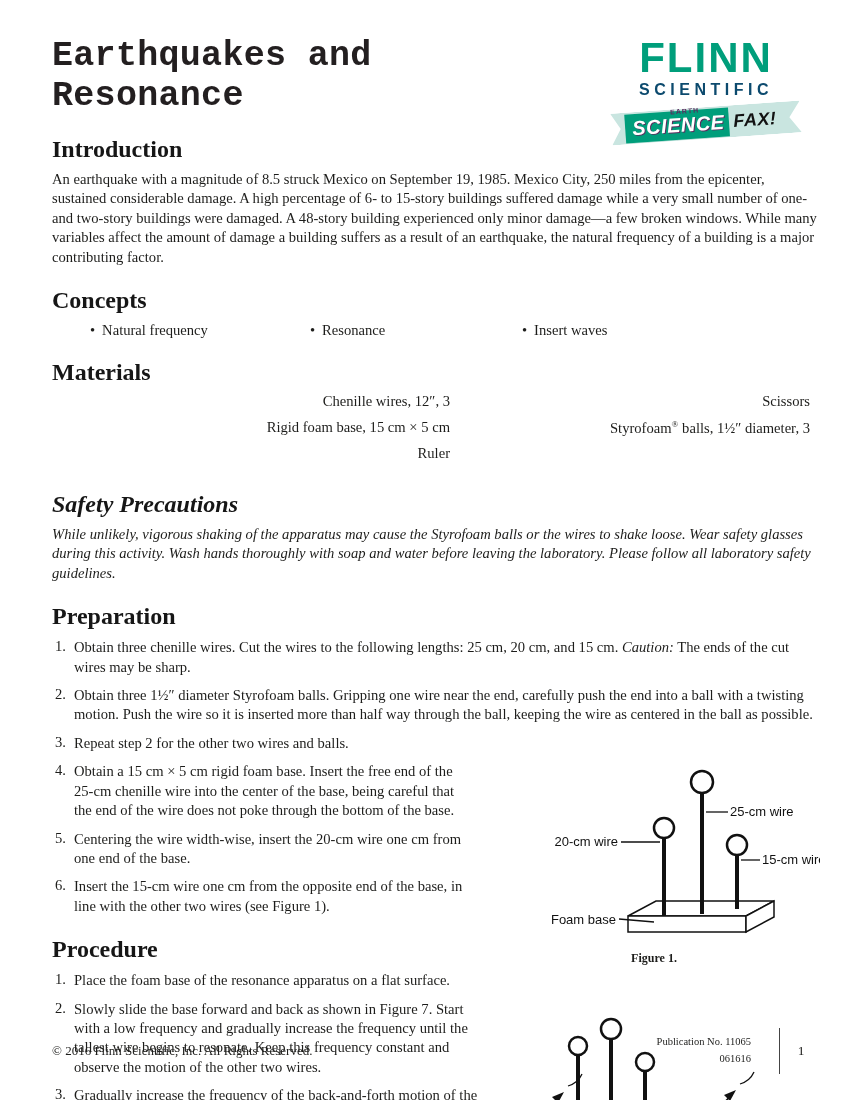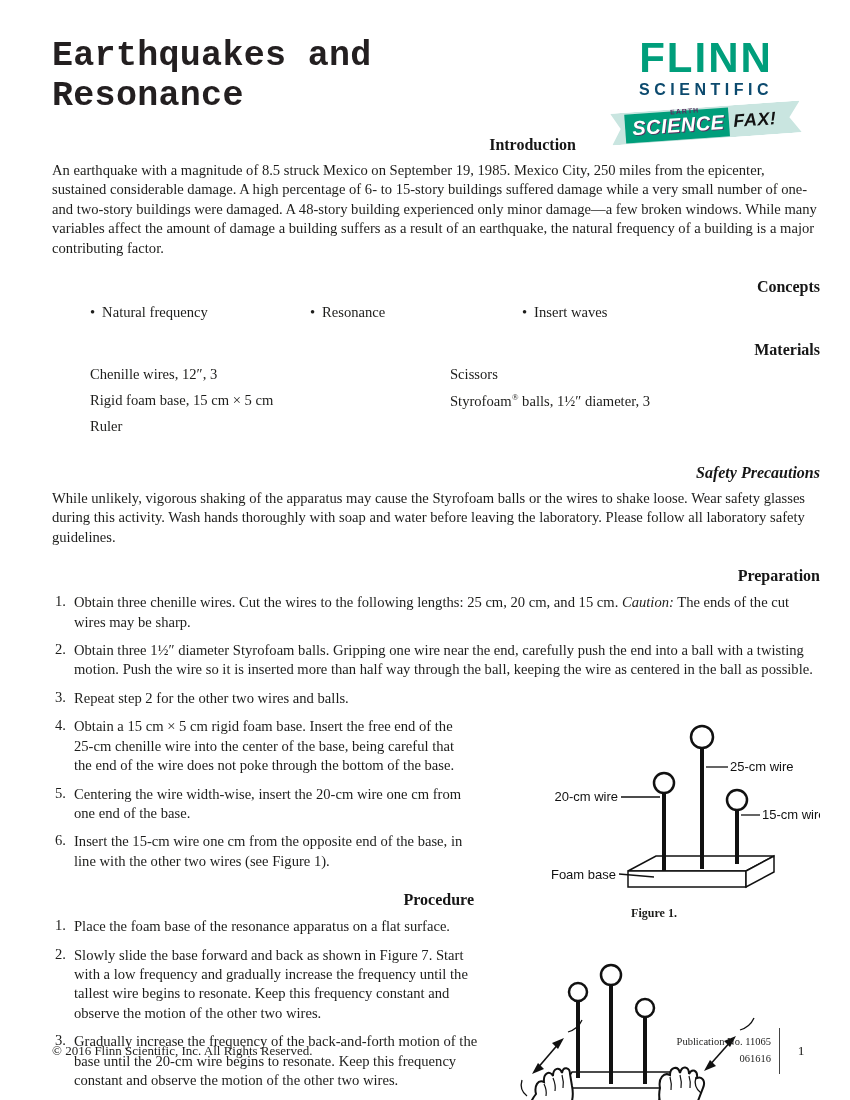--- a/index.html
+++ b/index.html
@@ -71,36 +71,35 @@
   .doc-title {
     font-family:Liberation Mono, monospace;
     font-weight:600;
     font-size:35px;
     letter-spacing:0.3px;
     color:#231f20;
     margin:8px 0 12px 0;
   }
   
   h2.sec {
-    font-size:16px;
+    font-size:24px;
     font-weight:bold;
     margin:20px 0 7px 0;
     color:#161616;
-    text-align:right;
   }
   h2.sec.italic { font-style:italic; }
   p.body, .step-text { font-size:14.6px; line-height:1.33; margin:0; }
-  p.italic-body { }
+  p.italic-body { font-style:italic; }
   .concepts-row { display:flex; margin:8px 0 2px 38px;gap:12px; }
   .concept { font-size:14.6px; }
   .concept .blt { margin-right:7px; }
   .c1 { width:208px; } .c2 { width:200px; } .c3 { flex:1; }
   .materials-row { display:flex; margin:6px 0 0 38px; }
   .mat-col { width:360px; }
-  .mat-col p { margin:0 0 9px 0; font-size:14.6px; }
+  .mat-col p { margin:0 0 9px 0; font-size:14.6px;text-align:right; }
   sup.reg { font-size:9px; vertical-align:super; }
   
   .steps { margin-top:8px; }
   .step { display:flex; margin:0 0 9px 0; }
   .step-num { flex:0 0 22px; text-align:right; padding-right:8px; font-size:14.6px; }
   .step-text { flex:1; }
   
   .fig-float {
     float:right;
     text-align:center;
@@ -123,21 +122,21 @@
     position:absolute;
     left:52px; right:28px; bottom:26px;
     display:flex; justify-content:space-between; align-items:center;
   }
   .copyright { font-size:13px; }
   .footer-right { display:flex; align-items:center; }
   .pub-block {
     text-align:right;
     font-size:10.5px;
     line-height:1.6;
-    padding-right:8px;
+    padding-right:28px;
     border-right:1.5px solid #444;
     height:46px;
     display:flex; flex-direction:column; justify-content:center;
   }
   .page-num { width:42px; text-align:center; font-size:13.5px; }
   .clearfix::after { content:""; display:block; clear:both; }
 </style>
 </head>
 <body>
 

